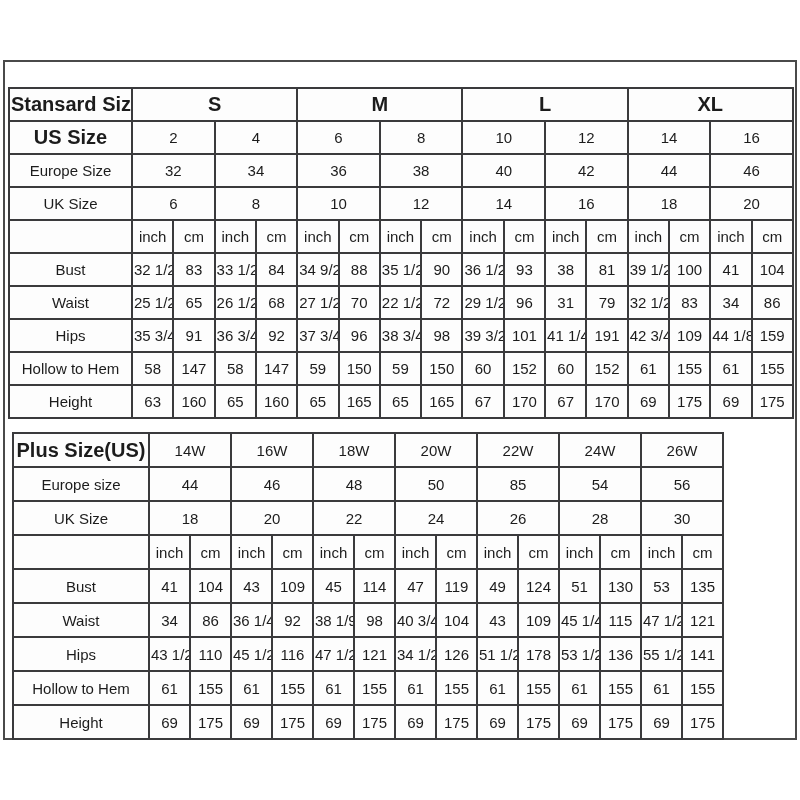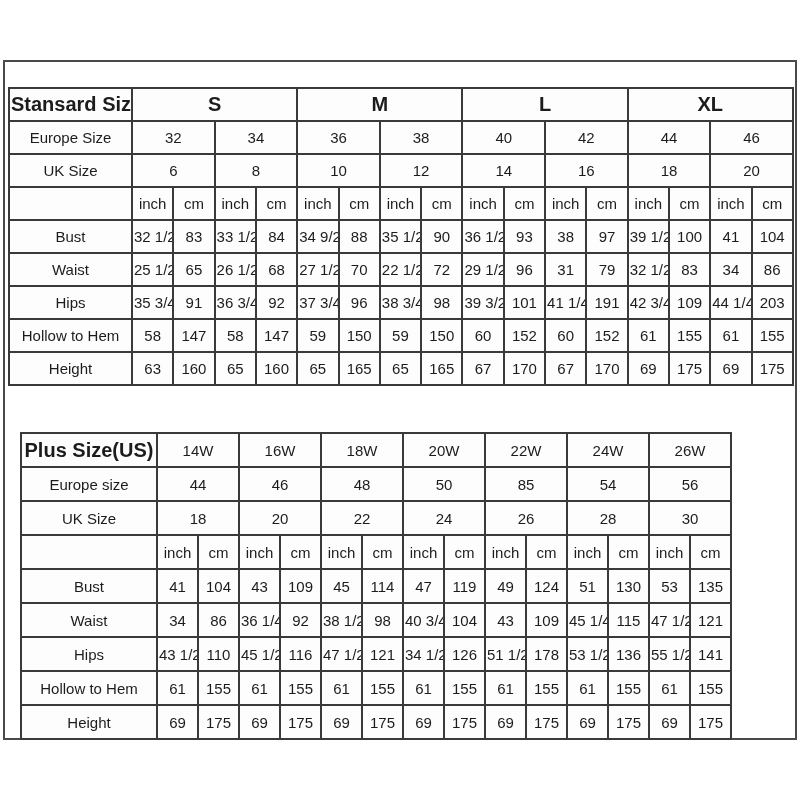--- a/index.html
+++ b/index.html
@@ -18,21 +18,21 @@
     background:#fefefe;
   }
   td {
     border:2px solid #3a3a3c;
     text-align:center; vertical-align:middle;
     font-size:15px; white-space:nowrap; overflow:hidden;
     padding:0 1px; background:#fdfdfd;
   }
   .t1 { left:8px; top:87px; width:784px; }
   .t1 tr { height:33px; }
-  .t2 { left:20px; top:432px; width:710px; }
+  .t2 { left:12px; top:432px; width:710px; }
   .t2 tr { height:34px; }
   .b { font-weight:bold; font-size:20px; }
 </style>
 </head>
 <body>
 
 <div class="frame"></div>
 
 <table class="t1">
   <colgroup>
@@ -41,20 +41,31 @@
   </colgroup>
   <tbody>
       <tr>
     <td class="b">Stansard Size</td>
     <td class="b" colspan="4">S</td>
     <td class="b" colspan="4">M</td>
     <td class="b" colspan="4">L</td>
     <td class="b" colspan="4">XL</td>
   </tr>
   <tr>
+    <td class="b">US Size</td>
+    <td colspan="2">2</td>
+    <td colspan="2">4</td>
+    <td colspan="2">6</td>
+    <td colspan="2">8</td>
+    <td colspan="2">10</td>
+    <td colspan="2">12</td>
+    <td colspan="2">14</td>
+    <td colspan="2">16</td>
+  </tr>
+  <tr>
     <td>Europe Size</td>
     <td colspan="2">32</td>
     <td colspan="2">34</td>
     <td colspan="2">36</td>
     <td colspan="2">38</td>
     <td colspan="2">40</td>
     <td colspan="2">42</td>
     <td colspan="2">44</td>
     <td colspan="2">46</td>
   </tr>
@@ -94,21 +105,21 @@
     <td>83</td>
     <td>33 1/2</td>
     <td>84</td>
     <td>34 9/2</td>
     <td>88</td>
     <td>35 1/2</td>
     <td>90</td>
     <td>36 1/2</td>
     <td>93</td>
     <td>38</td>
-    <td>97</td>
+    <td>81</td>
     <td>39 1/2</td>
     <td>100</td>
     <td>41</td>
     <td>104</td>
   </tr>
   <tr>
     <td>Waist</td>
     <td>25 1/2</td>
     <td>65</td>
     <td>26 1/2</td>
@@ -135,22 +146,22 @@
     <td>37 3/4</td>
     <td>96</td>
     <td>38 3/4</td>
     <td>98</td>
     <td>39 3/2</td>
     <td>101</td>
     <td>41 1/4</td>
     <td>191</td>
     <td>42 3/4</td>
     <td>109</td>
-    <td>44 1/4</td>
-    <td>203</td>
+    <td>44 1/8</td>
+    <td>159</td>
   </tr>
   <tr>
     <td>Hollow to Hem</td>
     <td>58</td>
     <td>147</td>
     <td>58</td>
     <td>147</td>
     <td>59</td>
     <td>150</td>
     <td>59</td>
@@ -255,21 +266,21 @@
     <td>130</td>
     <td>53</td>
     <td>135</td>
   </tr>
   <tr>
     <td>Waist</td>
     <td>34</td>
     <td>86</td>
     <td>36 1/4</td>
     <td>92</td>
-    <td>38 1/2</td>
+    <td>38 1/9</td>
     <td>98</td>
     <td>40 3/4</td>
     <td>104</td>
     <td>43</td>
     <td>109</td>
     <td>45 1/4</td>
     <td>115</td>
     <td>47 1/2</td>
     <td>121</td>
   </tr>

